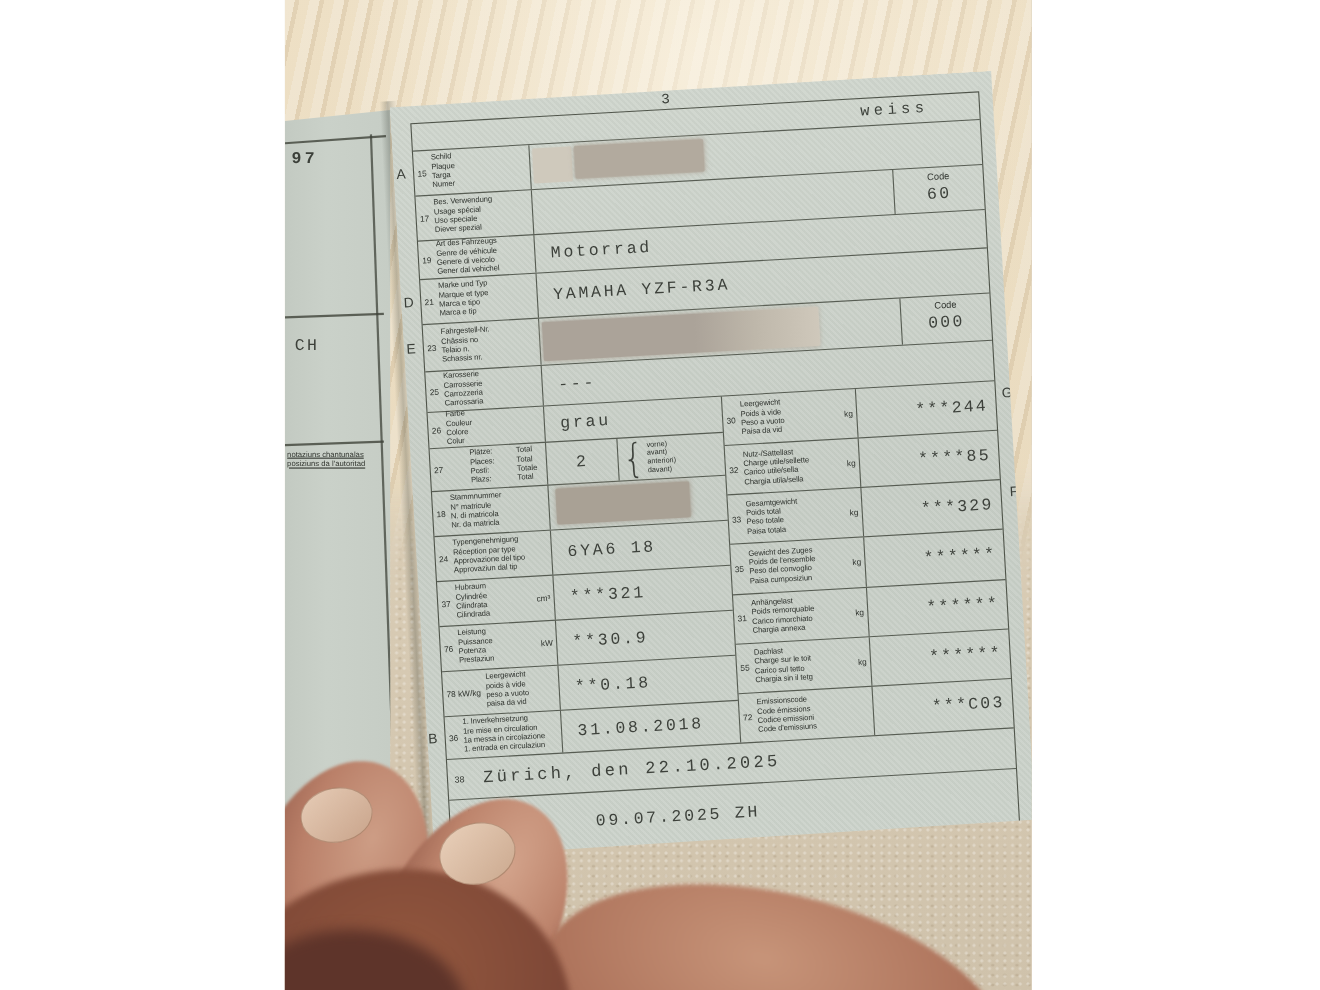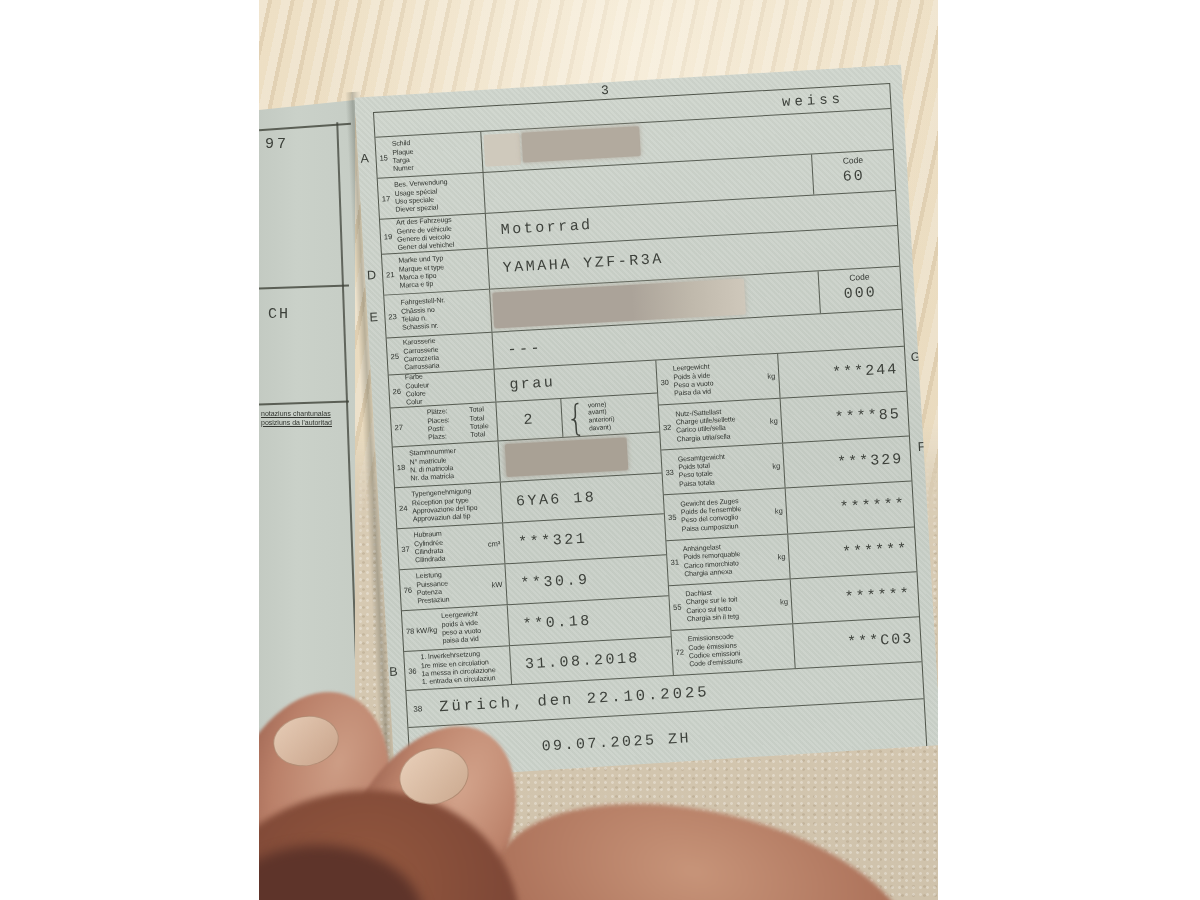--- a/index.html
+++ b/index.html
@@ -28,21 +28,21 @@
   
   .leftpage{position:absolute;left:0;top:100px;width:96px;height:662px;z-index:2;
     background:linear-gradient(90deg,#c3cac2,#cad1c9 40%,#c6cdc5);
     clip-path:polygon(0 1.5%,100% 0,100% 100%,0 99%);
     box-shadow:2px 6px 12px rgba(96,78,52,.30);}
   .lp-line{position:absolute;left:0;height:2px;background:rgba(62,66,56,.8);}
   .lp-l1{top:26px;width:92px;transform:rotate(-4deg);}
   .lp-l2{top:186px;width:90px;transform:rotate(-2deg);}
   .lp-l3{top:302px;width:90px;transform:rotate(-2deg);}
   .lp-vline{position:absolute;left:87px;top:22px;width:2px;height:560px;background:rgba(62,66,56,.75);transform:rotate(-2deg);}
-  .lp-num{position:absolute;left:6px;top:36px;font-family:"Liberation Mono",monospace;font-size:15px;letter-spacing:3px;color:#3c403a;}
+  .lp-num{position:absolute;left:6px;top:36px;font-family:"Liberation Mono",monospace;font-size:15px;letter-spacing:3px;color:#3c403a;font-weight:bold;}
   .lp-ch{position:absolute;left:9px;top:206px;font-family:"Liberation Mono",monospace;font-size:15px;letter-spacing:2px;color:#3c403a;}
   .lp-notes{position:absolute;left:2px;top:310px;font-size:7px;line-height:8.5px;color:#31352f;white-space:nowrap;overflow:hidden;width:92px;}
   .lp-notes div{text-decoration:underline;}
 
   .foldshadow{position:absolute;left:86px;top:92px;width:16px;height:690px;z-index:3;
     background:linear-gradient(90deg,rgba(55,60,50,0) 0,rgba(55,60,50,.28) 45%,rgba(55,60,50,.10) 75%,rgba(55,60,50,0));
     transform:rotate(-3deg);transform-origin:top center;}
 
   
   .sheet{position:absolute;left:95px;top:95px;width:550px;height:686px;z-index:4;

